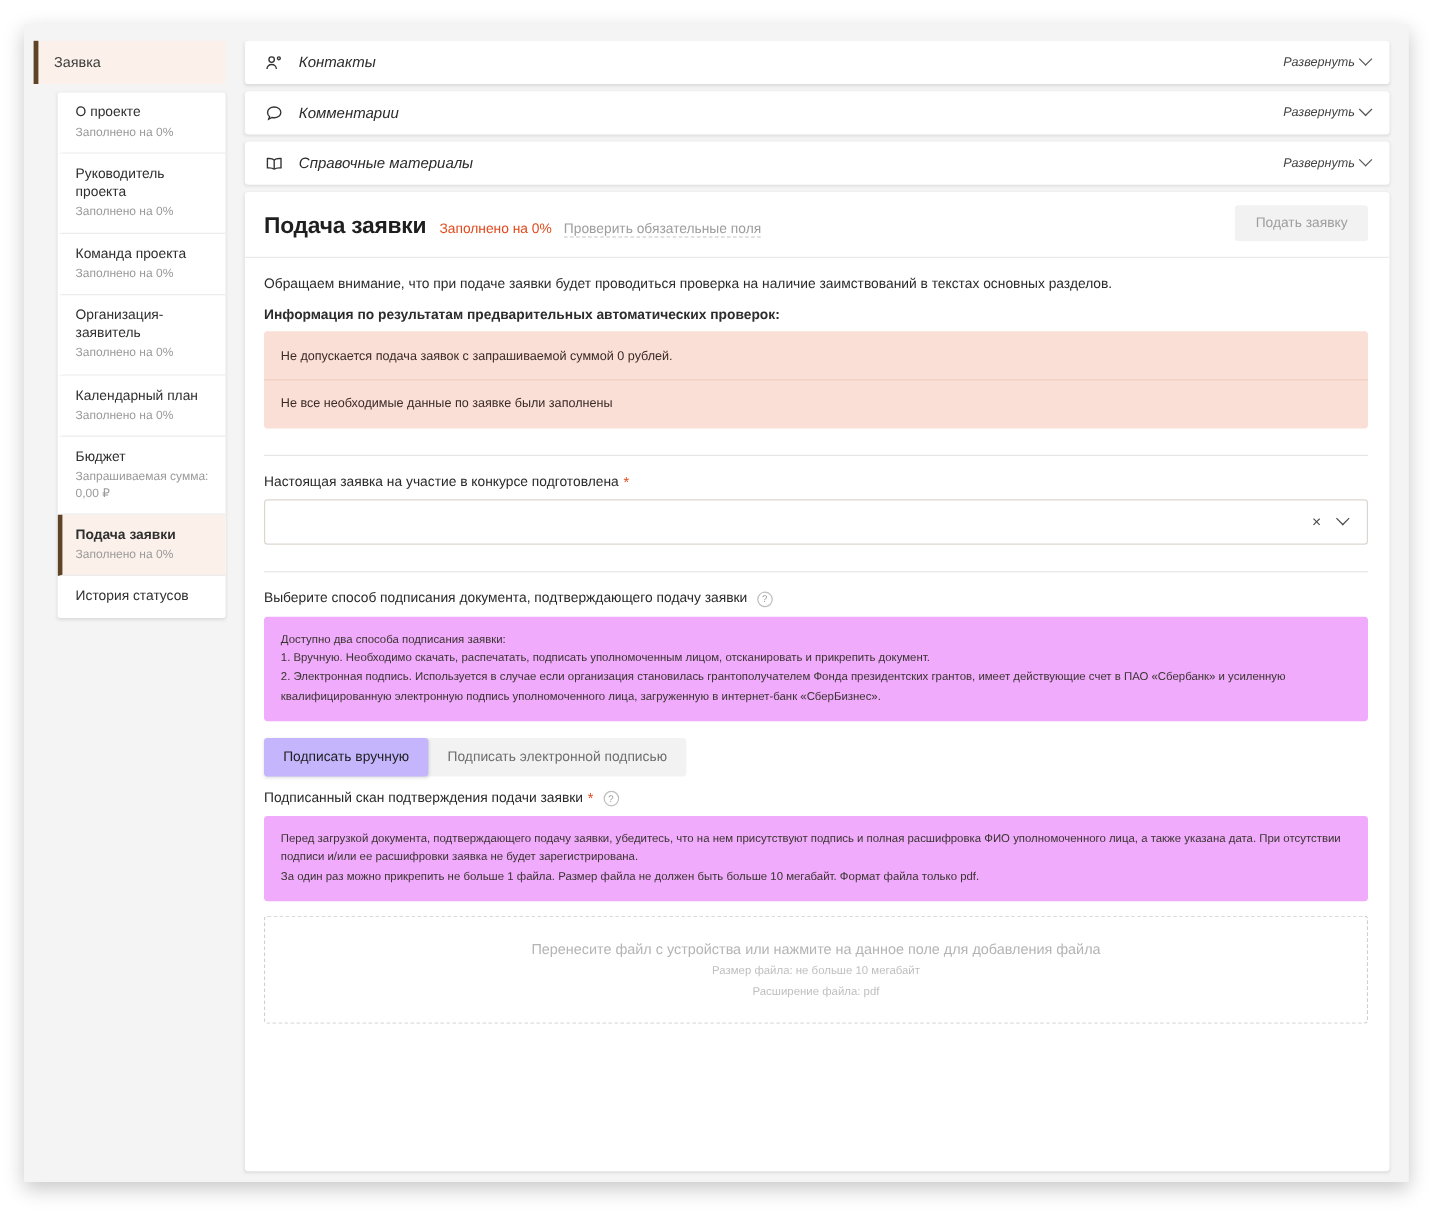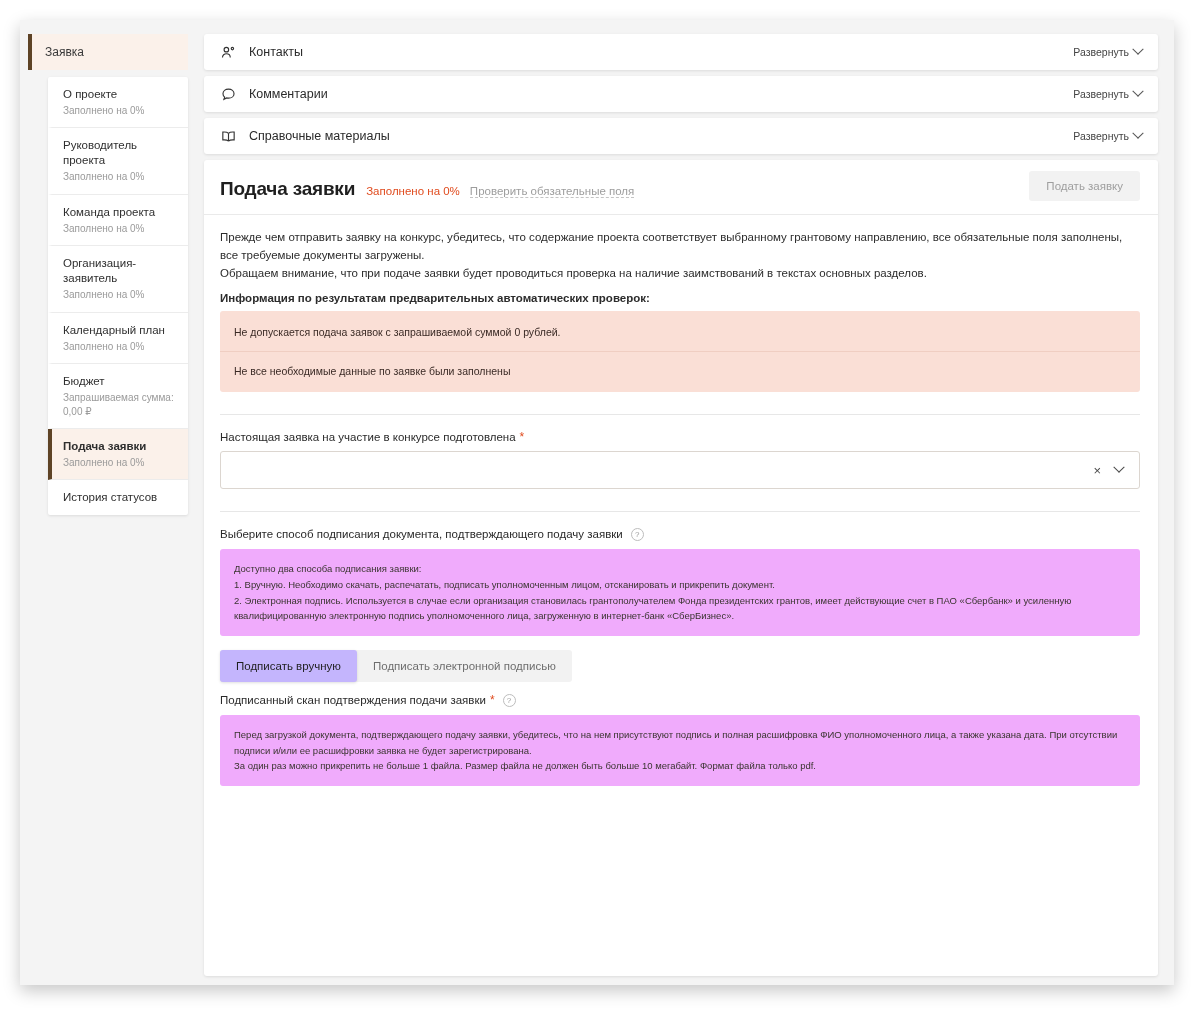--- a/index.html
+++ b/index.html
@@ -79,20 +79,21 @@
   .panel {
     background: #ffffff;
     border-radius: 3px;
     box-shadow: 0 1px 3px rgba(0,0,0,0.10);
     display: flex;
     align-items: center;
     height: 36px;
     padding: 0 16px 0 14px;
     margin-bottom: 6px;
     cursor: pointer;
+    font-style: italic;
   }
   .panel .p-icon {
     width: 20px; height: 20px;
     margin-right: 11px;
     display: flex; align-items: center; justify-content: center;
     color: #333;
   }
   .panel .p-label { font-size: 12.5px; color: #2b2b2b; flex: 1; }
   .panel .p-action {
     font-size: 10.5px; color: #444;
@@ -374,21 +375,20 @@
       <div class="card-head">
         <h1>Подача заявки</h1>
         <span class="hd-status">Заполнено на 0%</span>
         <span class="hd-link">Проверить обязательные поля</span>
         <button class="submit-btn">Подать заявку</button>
       </div>
 
       <div class="card-body">
 
         <div class="intro">
-          <p>Прежде чем отправить заявку на конкурс, убедитесь, что содержание проекта соответствует выбранному грантовому направлению, все обязательные поля заполнены, все требуемые документы загружены.</p>
           <p>Обращаем внимание, что при подаче заявки будет проводиться проверка на наличие заимствований в текстах основных разделов.</p>
         </div>
 
         <div class="section-label">Информация по результатам предварительных автоматических проверок:</div>
 
         <div class="alert-box">
           <div class="alert-row">Не допускается подача заявок с запрашиваемой суммой 0 рублей.</div>
           <div class="alert-row">Не все необходимые данные по заявке были заполнены</div>
         </div>
 
@@ -426,19 +426,24 @@
           <span>Подписанный скан подтверждения подачи заявки</span>
           <span class="req">*</span>
           <span class="help-icon">?</span>
         </div>
 
         <div class="info-box">
           <p>Перед загрузкой документа, подтверждающего подачу заявки, убедитесь, что на нем присутствуют подпись и полная расшифровка ФИО уполномоченного лица, а также указана дата. При отсутствии подписи и/или ее расшифровки заявка не будет зарегистрирована.</p>
           <p>За один раз можно прикрепить не больше 1 файла. Размер файла не должен быть больше 10 мегабайт. Формат файла только pdf.</p>
         </div>
 
+        <div class="dropzone">
+          <div class="dz-main">Перенесите файл с устройства или нажмите на данное поле для добавления файла</div>
+          <div class="dz-sub">Размер файла: не больше 10 мегабайт</div>
+          <div class="dz-sub">Расширение файла: pdf</div>
+        </div>
 
       </div>
     </section>
 
   </main>
 </div>
 </div>
 
 </body></html>

